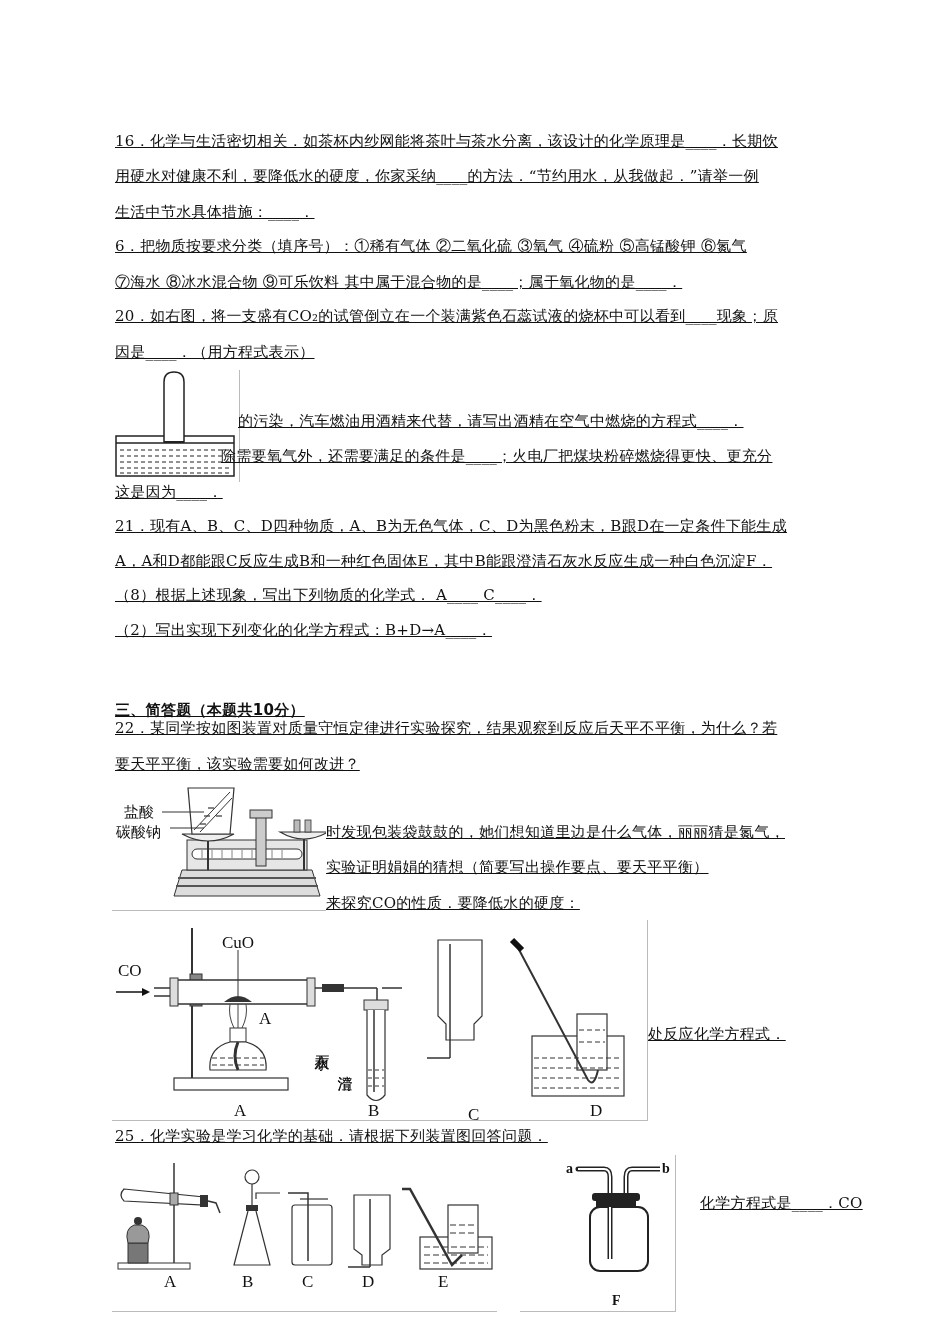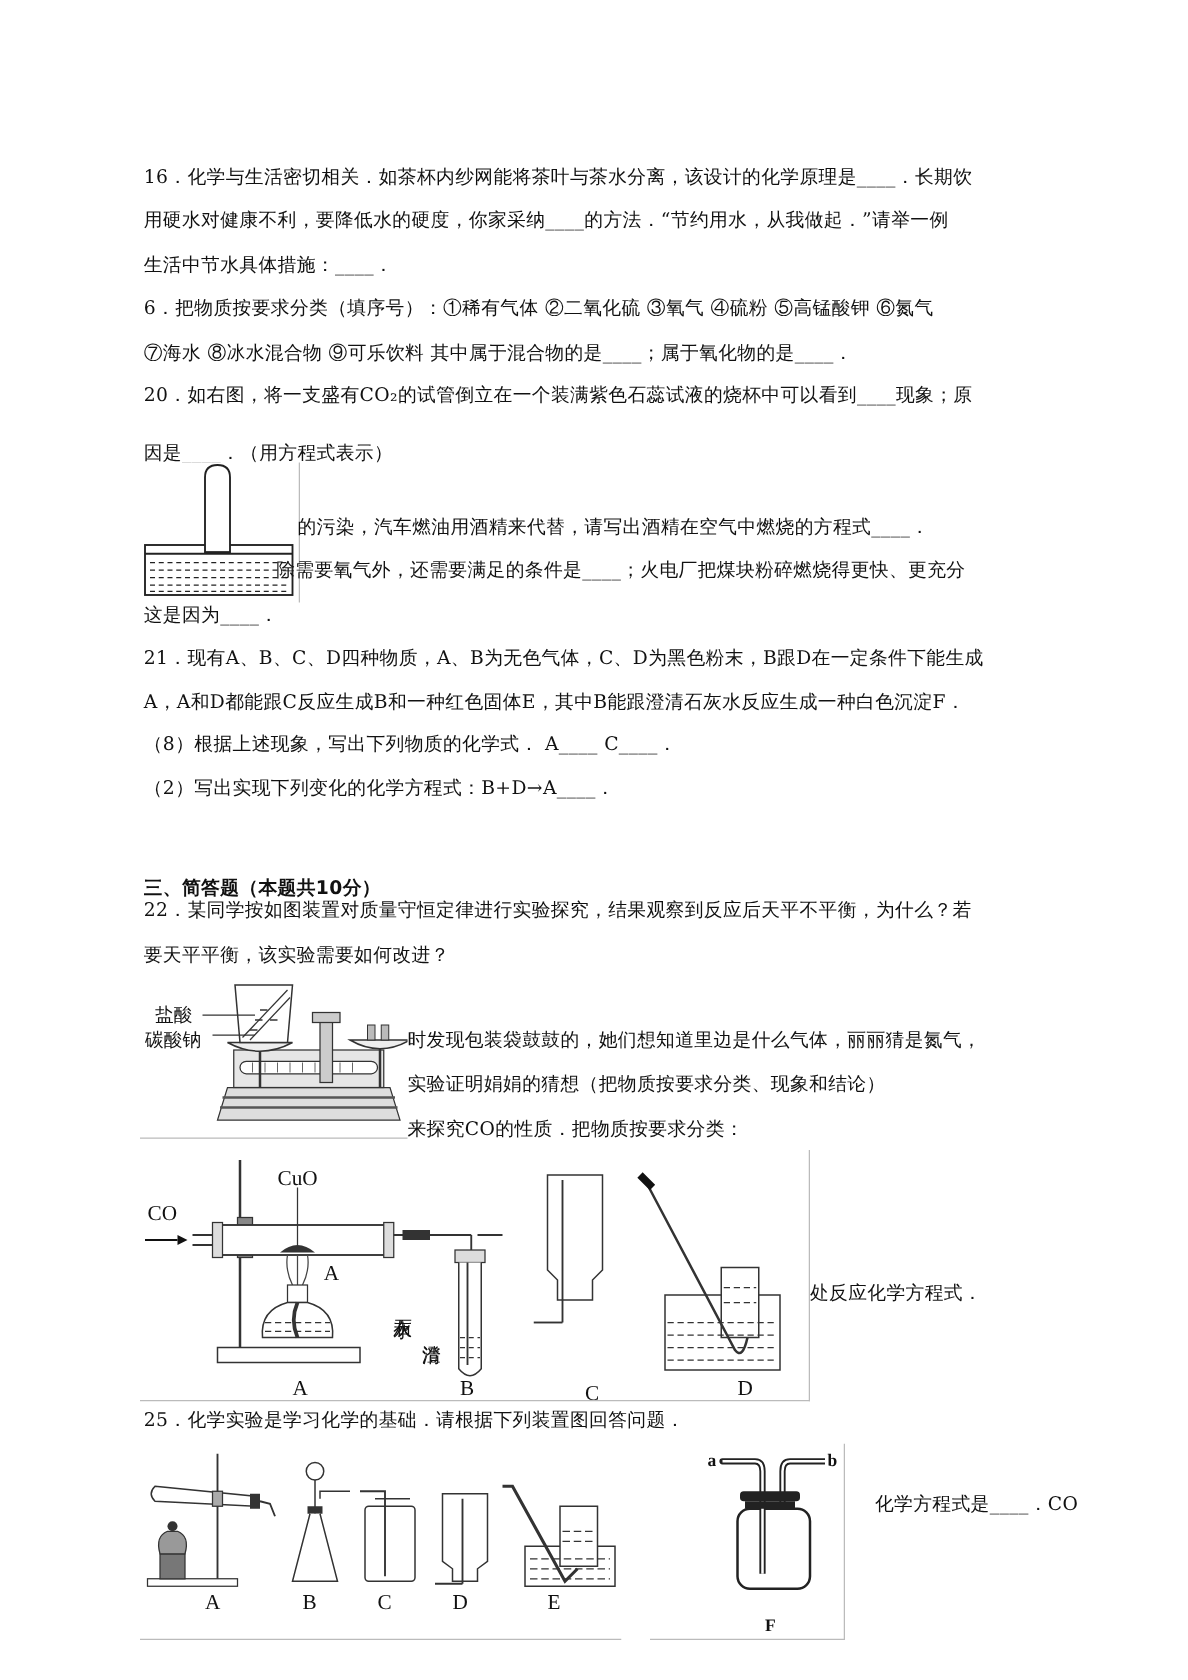--- a/index.html
+++ b/index.html
@@ -1,38 +1,38 @@
 <!DOCTYPE html>
 <html><head>
 <meta charset="utf-8">
 <style>
   html, body { margin: 0; padding: 0; background: #ffffff; }
   body { width: 950px; height: 1344px; position: relative; overflow: hidden;
          font-family: "DejaVu Serif", "Liberation Serif", serif; color: #111; }
-  .line { position: absolute; left: 115px; font-size: 15px; line-height: 20px; white-space: nowrap; letter-spacing: 0.3px; }
+  .line { position: absolute; left: 115px; font-size: 15px; line-height: 20px; white-space: nowrap; letter-spacing: 0.3px; text-decoration: underline; }
   .heading { font-weight: bold; font-family: "DejaVu Sans", "Liberation Sans", sans-serif; font-size: 15px; }
   .fig { position: absolute; background: #fff; }
   .fig svg { display: block; }
   .fig-border-r { border-right: 1px solid #bbb; }
   .fig-border-b { border-bottom: 1px solid #bbb; }
   .fig-label { font-family: "Liberation Serif", serif; font-size: 17px; fill: #111; }
   .fig-cn { font-family: "DejaVu Sans", sans-serif; font-size: 15px; fill: #111; }
 </style>
 </head>
 <body>
 
 <div class="line" style="top:131px">16．化学与生活密切相关．如茶杯内纱网能将茶叶与茶水分离，该设计的化学原理是____．长期饮</div>
 <div class="line" style="top:166px">用硬水对健康不利，要降低水的硬度，你家采纳____的方法．“节约用水，从我做起．”请举一例</div>
 <div class="line" style="top:202px">生活中节水具体措施：____．</div>
 
 <div class="line" style="top:236px">6．把物质按要求分类（填序号）：①稀有气体 ②二氧化硫 ③氧气 ④硫粉 ⑤高锰酸钾 ⑥氮气</div>
 <div class="line" style="top:272px">⑦海水 ⑧冰水混合物 ⑨可乐饮料 其中属于混合物的是____；属于氧化物的是____．</div>
 
 <div class="line" style="top:306px">20．如右图，将一支盛有CO₂的试管倒立在一个装满紫色石蕊试液的烧杯中可以看到____现象；原</div>
-<div class="line" style="top:352px">因是____．（用方程式表示）</div>
+<div class="line" style="top:342px">因是____．（用方程式表示）</div>
 
 <div class="fig fig-border-r" style="left:112px; top:370px; width:127px; height:112px;">
   <svg width="127" height="112" viewBox="0 0 127 112">
     <rect x="4" y="66" width="118" height="40" fill="none" stroke="#222" stroke-width="1.5"></rect>
     <line x1="4" y1="73" x2="122" y2="73" stroke="#222" stroke-width="1.5"></line>
     <g stroke="#222" stroke-width="1" stroke-dasharray="4,3">
       <line x1="8" y1="80" x2="118" y2="80"></line>
       <line x1="8" y1="86" x2="118" y2="86"></line>
       <line x1="8" y1="92" x2="118" y2="92"></line>
       <line x1="8" y1="98" x2="118" y2="98"></line>
@@ -99,22 +99,22 @@
     </g>
 
     <line x1="50" y1="30" x2="92" y2="30" stroke="#333" stroke-width="1"></line>
     <line x1="58" y1="46" x2="92" y2="46" stroke="#333" stroke-width="1"></line>
     <text class="fig-cn" x="12" y="35">盐酸</text>
     <text class="fig-cn" x="4" y="55">碳酸钠</text>
   </svg>
 </div>
 
 <div class="line" style="top:822px; left:326px">时发现包装袋鼓鼓的，她们想知道里边是什么气体，丽丽猜是氮气，</div>
-<div class="line" style="top:857px; left:326px">实验证明娟娟的猜想（把物质按要求分类、现象和结论）</div>
-<div class="line" style="top:893px; left:326px">来探究CO的性质．把物质按要求分类：</div>
+<div class="line" style="top:857px; left:326px">实验证明娟娟的猜想（简要写出操作要点、要天平平衡）</div>
+<div class="line" style="top:893px; left:326px">来探究CO的性质．要降低水的硬度：</div>
 
 <div class="fig fig-border-b fig-border-r" style="left:112px; top:920px; width:535px; height:200px;">
   <svg width="535" height="200" viewBox="0 0 535 200">
 
     <text class="fig-label" x="6" y="56">CO</text>
     <line x1="4" y1="72" x2="30" y2="72" stroke="#111" stroke-width="1.5"></line>
     <polygon points="30,68 38,72 30,76" fill="#111"></polygon>
 
     <line x1="42" y1="68" x2="62" y2="68" stroke="#333" stroke-width="1.5"></line>
     <line x1="42" y1="76" x2="62" y2="76" stroke="#333" stroke-width="1.5"></line>

